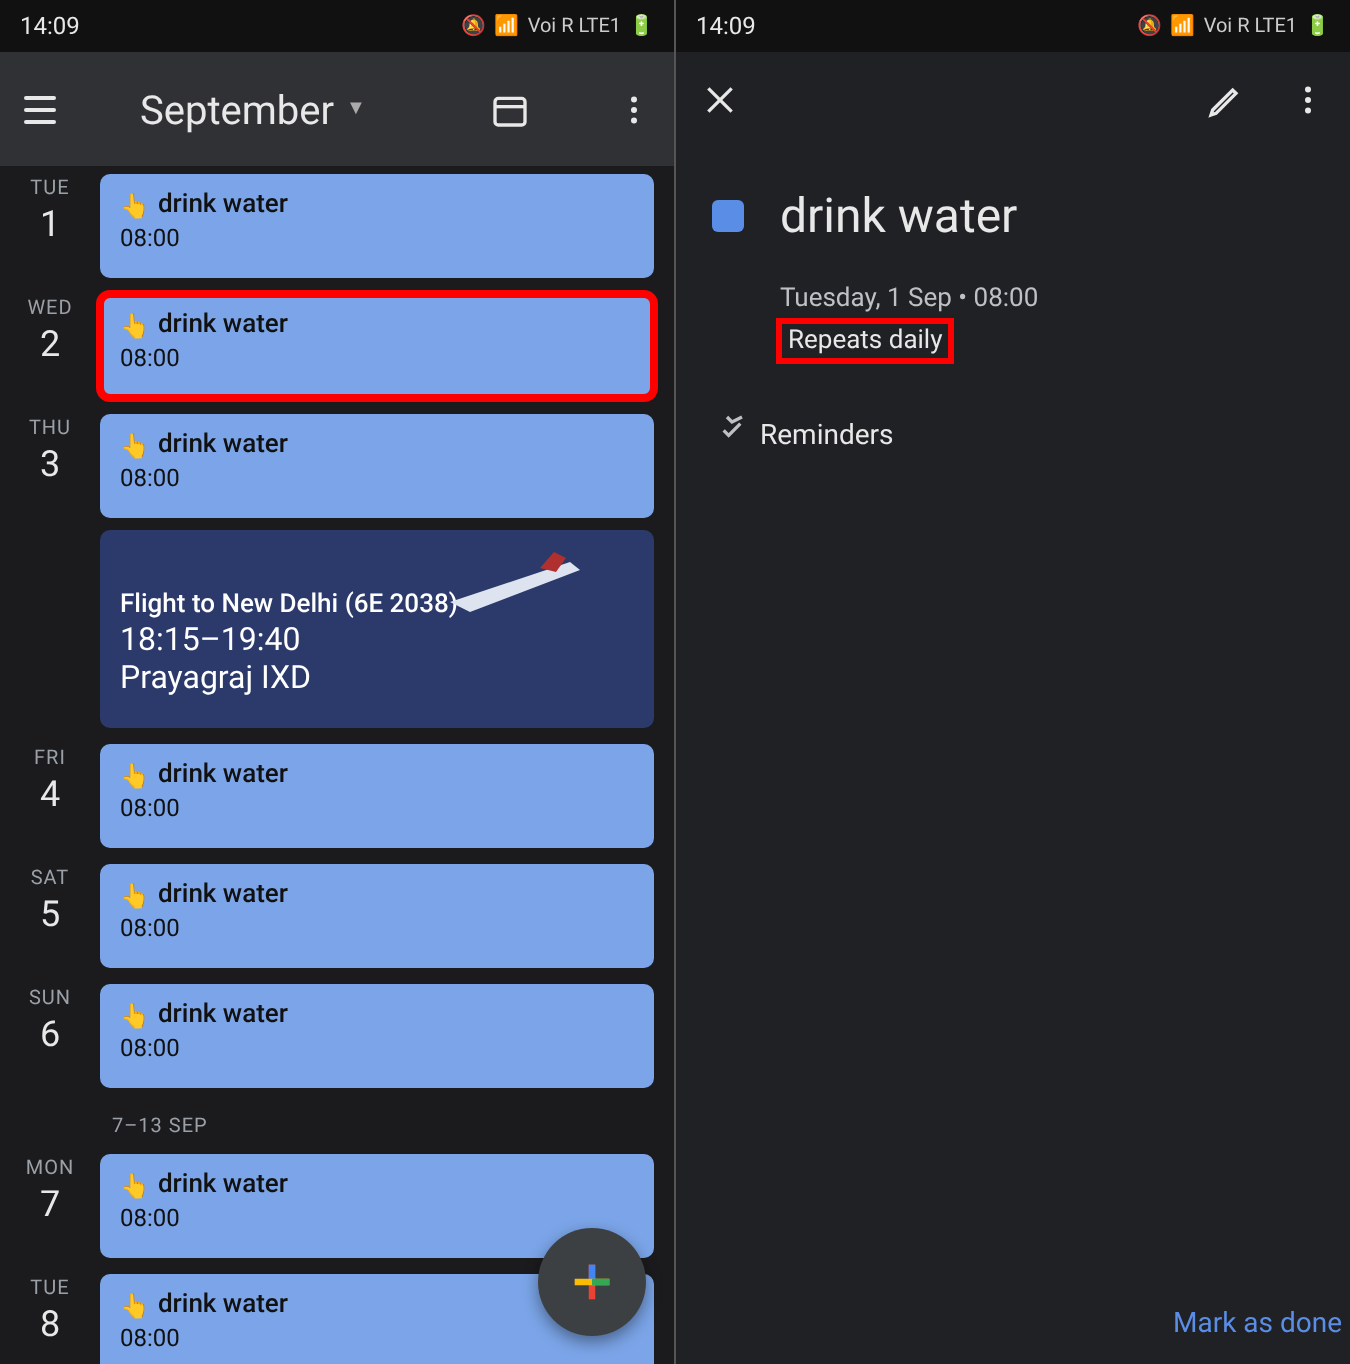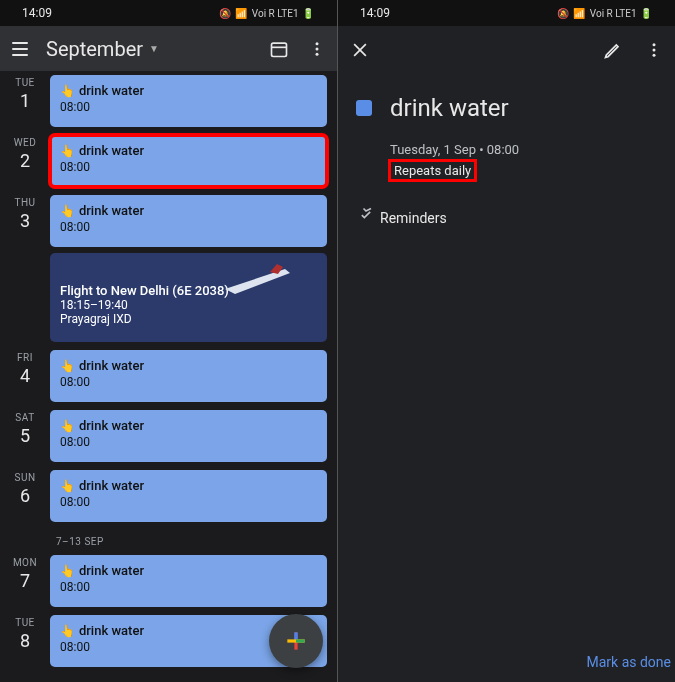--- a/index.html
+++ b/index.html
@@ -1,41 +1,41 @@
 <!DOCTYPE html>
 <html><head>
 <meta charset="utf-8">
 <style>
   * { box-sizing: border-box; margin: 0; padding: 0; font-family: Roboto, Arial, sans-serif; }
   body { background: #555; width: 675px; height: 682px; display: flex; }
   .phone { width: 337px; height: 682px; background: #1b1b1e; color: #e8e8e8; overflow: hidden; position: relative; }
   .phone + .phone { margin-left: 1px; background: #202124; }
-  .statusbar { height: 26px; display: flex; align-items: center; justify-content: space-between; padding: 0 22px; font-size: 12px; background: #111; }
+  .statusbar { height: 26px; display: flex; align-items: center; justify-content: space-between; padding: 0 10px; font-size: 12px; background: #111; }
   .status-icons { display:flex; gap:4px; align-items:center; font-size:10px; color:#ccc; }
   
-  .cal-header { display:flex; align-items:center; height:45px; padding:0 8px; background:#303134; }
+  .cal-header { display:flex; align-items:center; height:57px; padding:0 8px; background:#303134;gap:24px; }
   .hamburger { width:24px; display:flex; flex-direction:column; gap:4px; padding:4px; }
   .hamburger span { height:2px; background:#e8e8e8; border-radius:1px; }
   .month-title { font-size:20px; margin-left:14px; flex:1; display:flex; align-items:center; gap:6px; }
   .chev-down { font-size:10px; color:#aaa; }
   .hdicon { width:24px; height:24px; display:flex; align-items:center; justify-content:center; margin-left:14px; color:#e8e8e8; }
   .cal-body { height:608px; overflow:hidden; }
   .day-row { display:flex; }
   .day-col { width:50px; text-align:center; padding-top:6px; }
   .day-label { font-size:10px; color:#9aa0a6; letter-spacing:0.5px; }
   .day-num { font-size:18px; color:#e8e8e8; margin-top:2px; }
   .events-col { flex:1; padding:4px 10px 4px 0; display:flex; flex-direction:column; gap:6px; }
   .event-card { background:#7ba5e8; border-radius:5px; padding:8px 10px; color:#111; min-height:52px; position:relative; }
   .event-card.highlight { outline:4px solid #ff0000; outline-offset:-2px; }
   .event-title { font-size:13px; font-weight:500; display:flex; align-items:center; gap:4px; }
   .hand { font-size:12px; }
   .event-time { font-size:12px; margin-top:2px; }
   .flight-card { background:#2b3a6b; color:#fff; border-radius:5px; padding:16px 10px; min-height:80px; position:relative; overflow:hidden; }
   .flight-title { font-size:13px; font-weight:500; margin-top:14px; }
-  .flight-sub { font-size:12px; }
+  .flight-sub { font-size:16px; }
   .plane { position:absolute; top:6px; right:22px; }
   .week-header { font-size:10px; color:#9aa0a6; padding:10px 0 4px 56px; letter-spacing:0.5px; }
   .fab { position:absolute; bottom:14px; right:14px; width:54px; height:54px; border-radius:50%; background:#3c4043; display:flex; align-items:center; justify-content:center; box-shadow:0 3px 8px rgba(0,0,0,0.4); }
   
   .detail-header { display:flex; align-items:center; height:48px; padding:0 12px; }
   .detail-header .flexsp { flex:1; }
   .closex svg, .pencil svg, .dots svg { display:block; }
   .detail-body { padding:8px 18px; }
   .title-row { display:flex; align-items:flex-start; gap:18px; margin-top:12px; }
   .color-box { width:16px; height:16px; background:#5a8ee6; border-radius:3px; margin-top:6px; flex-shrink:0; }

